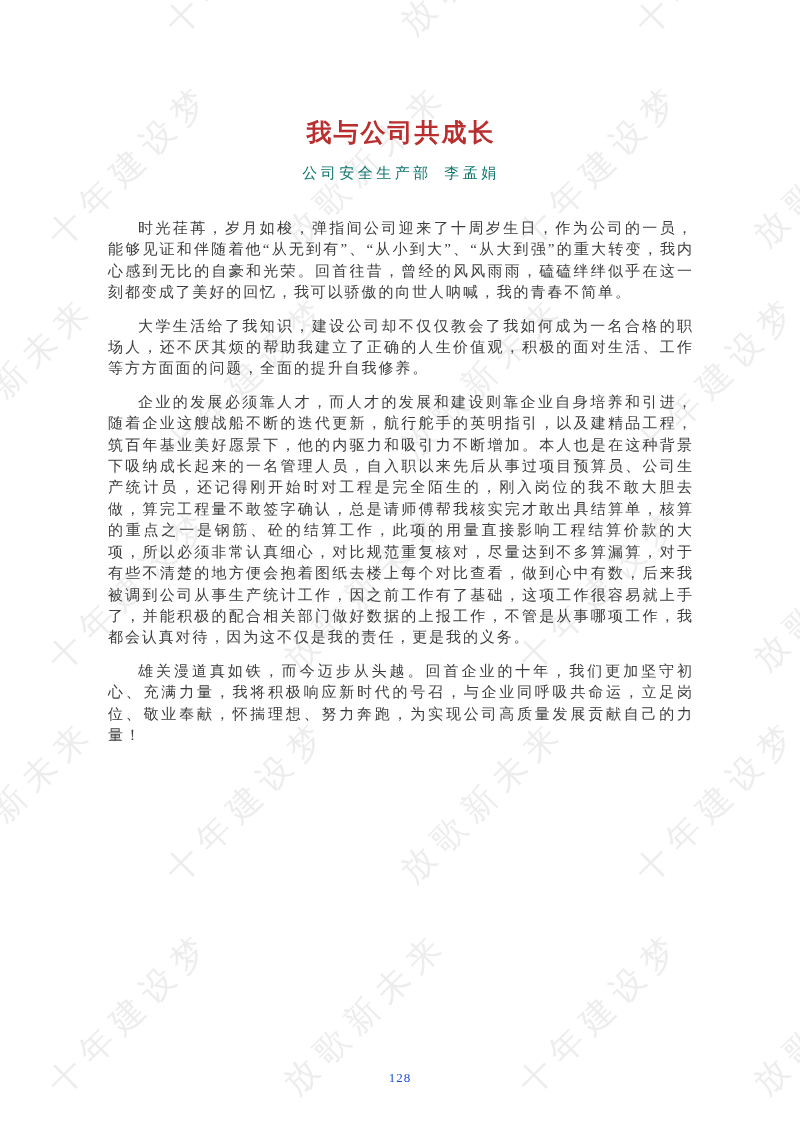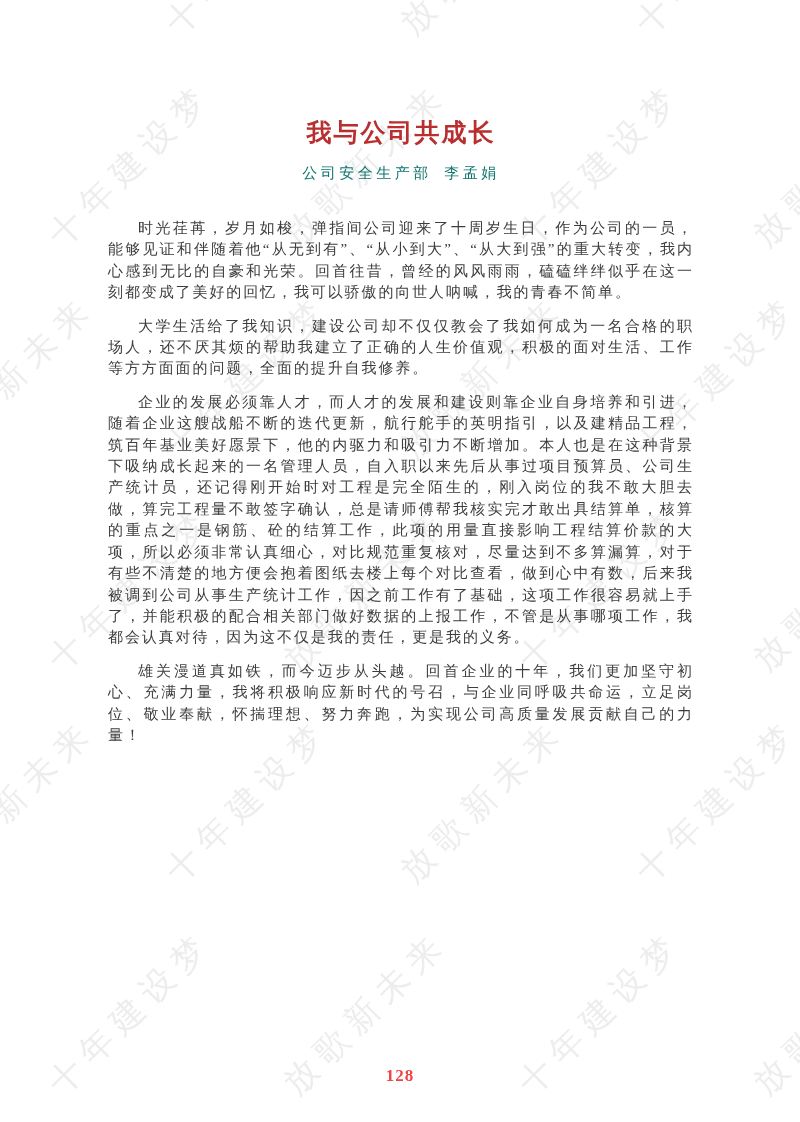--- a/index.html
+++ b/index.html
@@ -70,25 +70,24 @@
     margin: 12px;
     text-indent: 2em;
   }
   
   .page-number {
     position: absolute;
     left: 0;
     right: 0;
     bottom: 36px;
     text-align: center;
-    font-size: 17px;
-    color: #ef4444;
+    font-size: 13px;
+    color: #1d4ed8;
     letter-spacing: 1px;
     z-index: 1;
-    font-weight: bold;
   }
 </style>
 </head>
 <body>
 
 <div class="page">
 
   <div class="watermark-layer">
       <span class="wm" style="left: -95px; top: -70px; color: rgba(150, 142, 142, 0.16);">放歌新未来</span>
       <span class="wm" style="left: 140px; top: -70px; color: rgba(150, 142, 142, 0.16);">十年建设梦</span>

